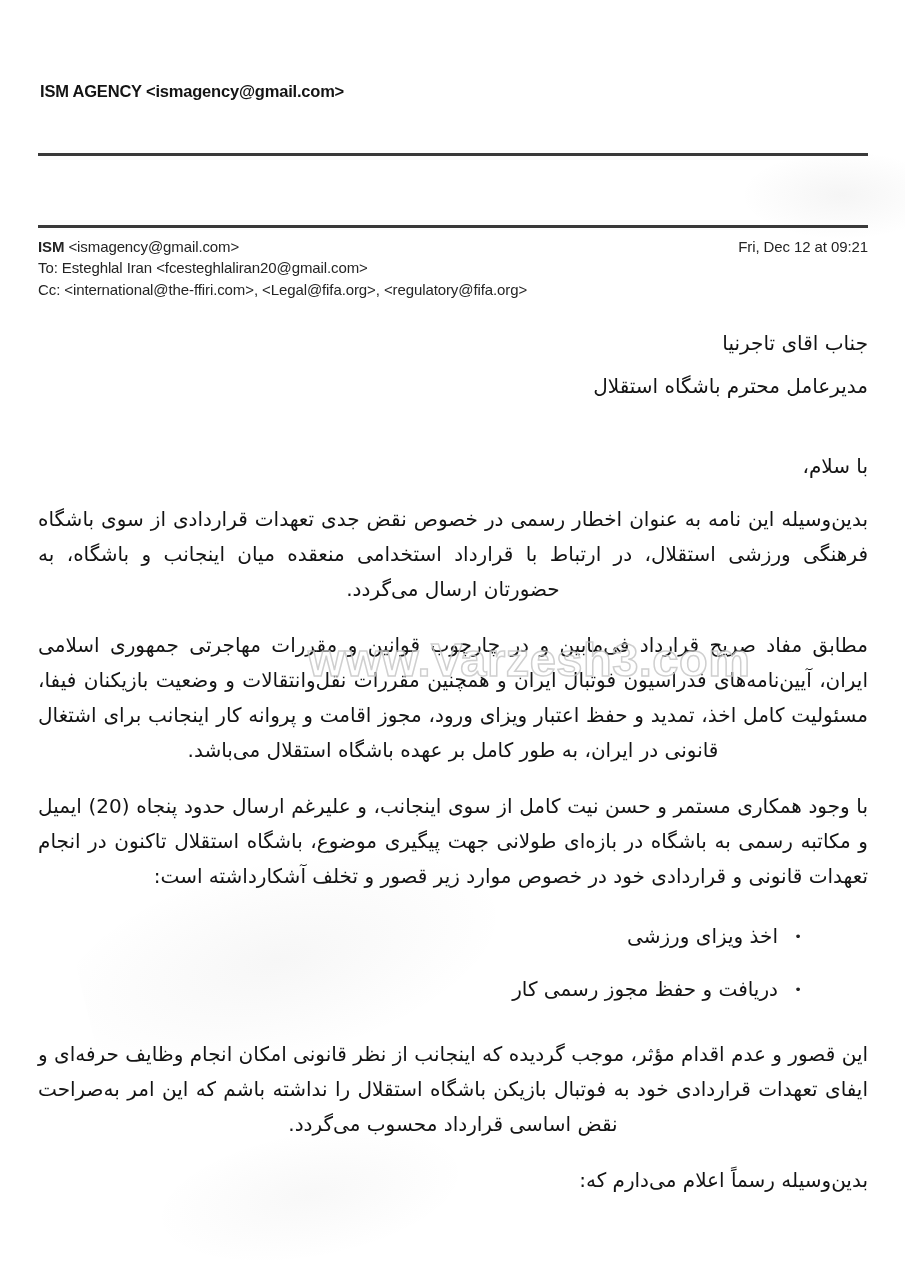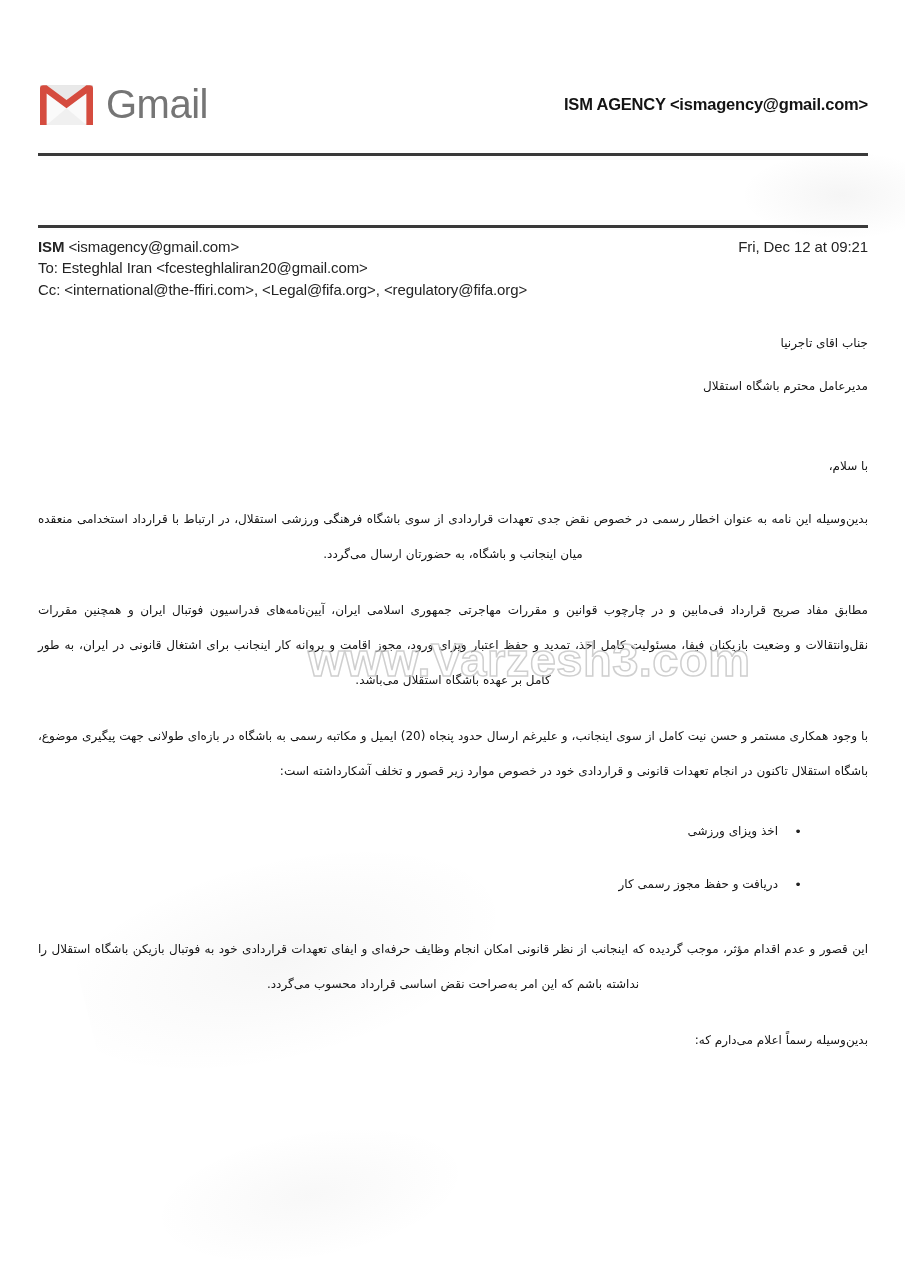--- a/index.html
+++ b/index.html
@@ -64,21 +64,21 @@
     font-size: 15px; color: #242424; line-height: 21.4px; letter-spacing: -0.1px;
   }
   .meta-row1 { display: flex; justify-content: space-between; }
   .from-name { font-weight: 700; }
 
   
   .letter {
     position: absolute; top: 318px; left: 38px; right: 37px;
     direction: rtl;
     font-family: "DejaVu Sans", sans-serif;
-    font-size: 12px; color: #141414;
+    font-size: 20px; color: #141414;
   }
   .greet { text-align: right; line-height: 30px; }
   .greet-1 { margin-top: 10px; }
   .greet-2 { margin-top: 13px; }
   .salutation { text-align: right; margin-top: 50px; line-height: 30px; }
   .para {
     margin-top: 21px; line-height: 35px;
     text-align: justify; text-align-last: center;
   }
   .para-right-last { text-align-last: right; }
@@ -108,31 +108,20 @@
 </head>
 <body>
 
 <div class="page">
 
   <div class="smudge smudge-1"></div>
   <div class="smudge smudge-2"></div>
   <div class="smudge smudge-3"></div>
 
   <div class="logo-row">
-    <div class="gmail-logo">
-      <span>
-        <svg width="53" height="40" viewBox="0 0 48 36" aria-hidden="true">
-          <rect x="0.5" y="0.5" width="47" height="35" fill="#fafafa" stroke="#e3e3e3" stroke-width="1"></rect>
-          <path d="M6 0 L24 13.5 L42 0 Z" fill="#e9e9e9"></path>
-          <path d="M6 36 L24 21 L42 36 Z" fill="#f0f0f0"></path>
-          <path d="M0 36 V3 Q0 0 3 0 H6 L24 13.5 L42 0 H45 Q48 0 48 3 V36 H42 V7.5 L24 21 L6 7.5 V36 Z" fill="#D54C3F"></path>
-        </svg>
-      </span>
-      <span class="gmail-wordmark">Gmail</span>
-    </div>
     <div class="sender-address">ISM AGENCY &lt;ismagency@gmail.com&gt;</div>
   </div>
 
   <div class="rule rule-top"></div>
 
 
   <div class="rule rule-bottom"></div>
 
   <div class="meta">
     <div class="meta-row1">

